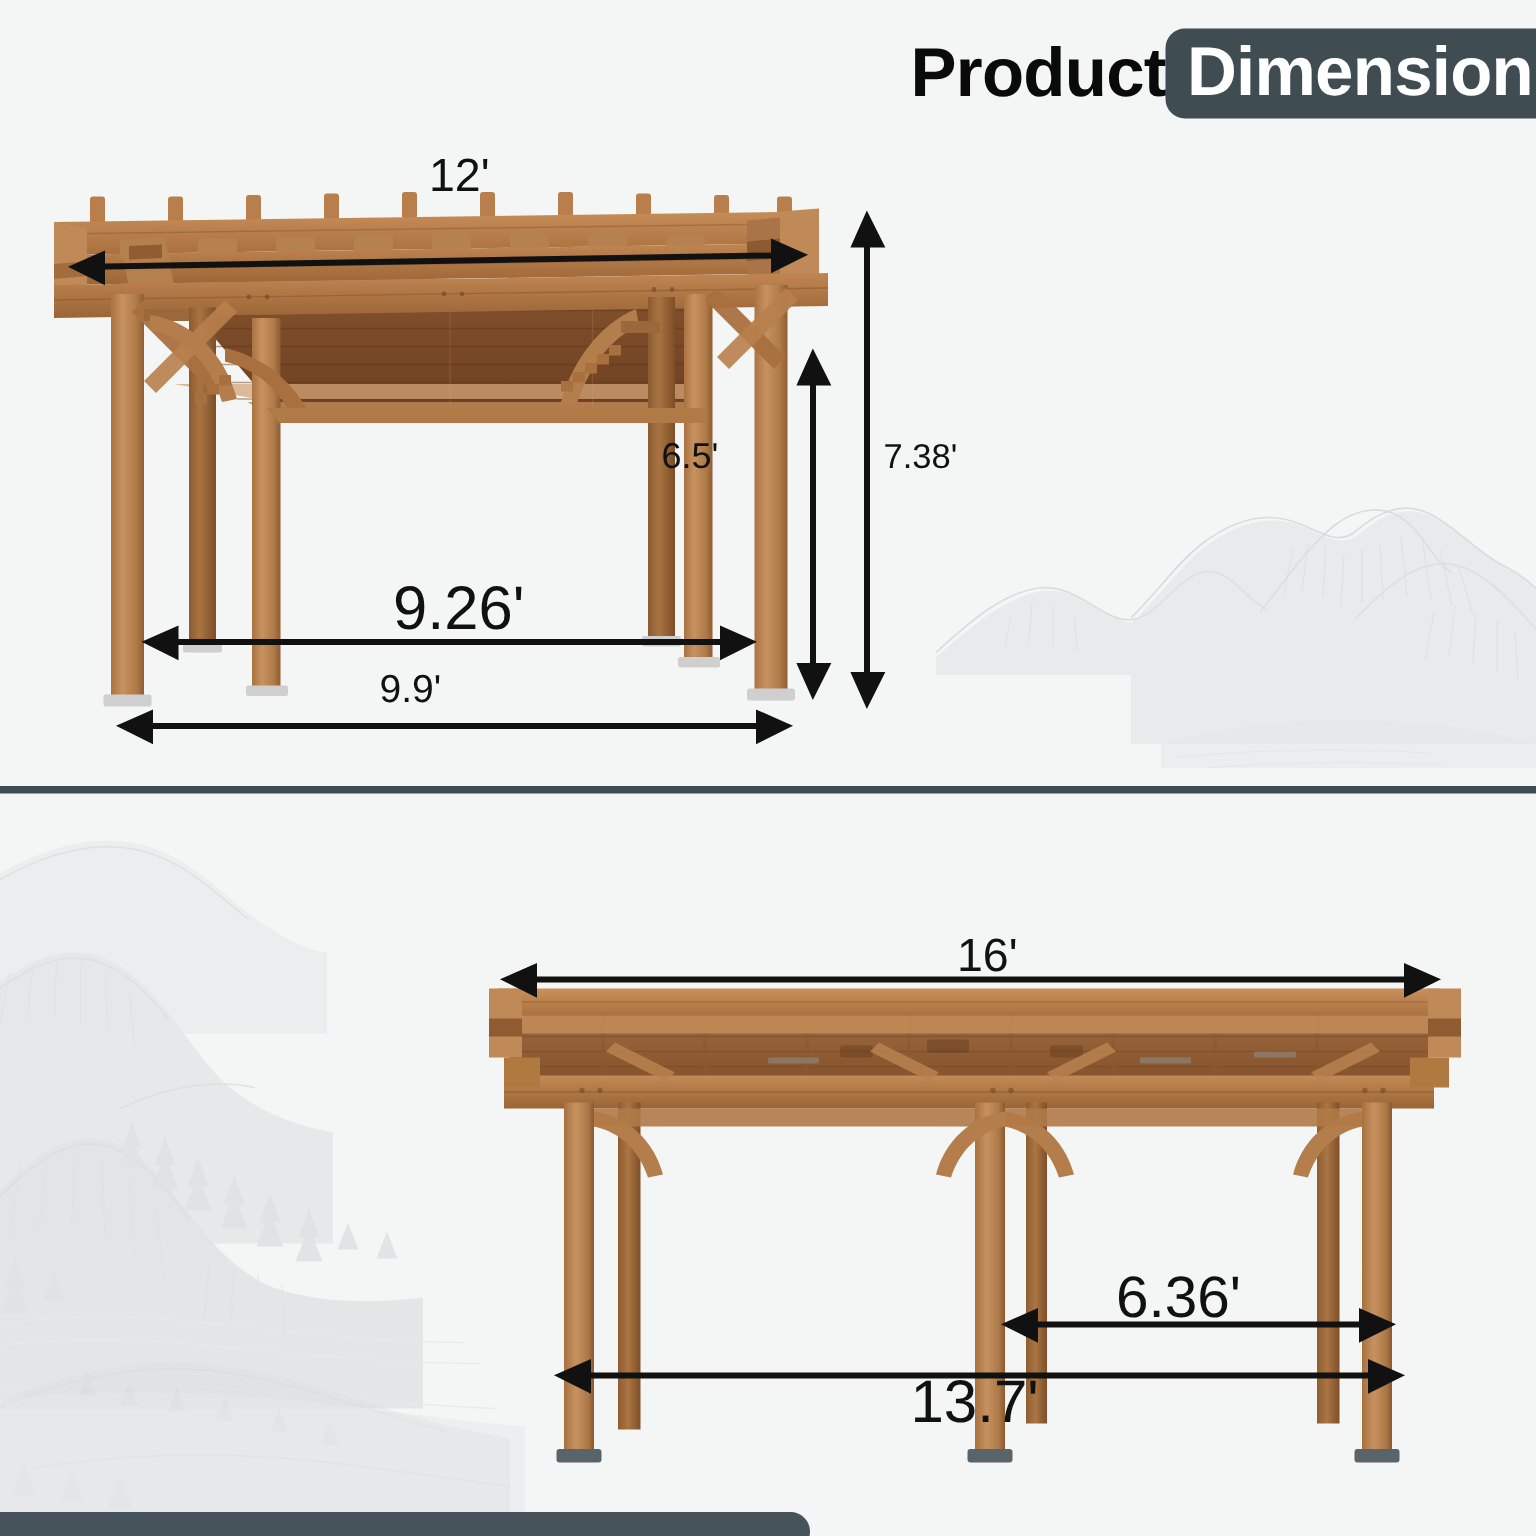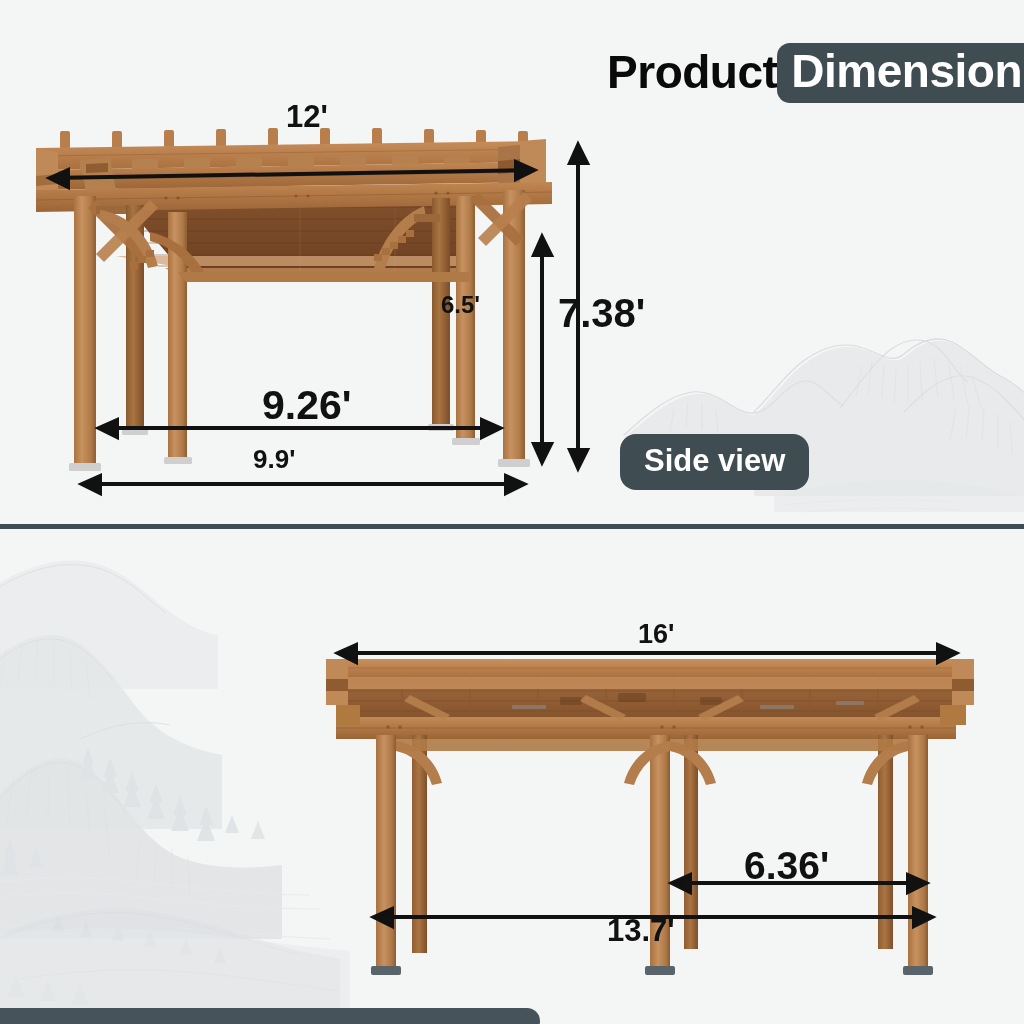--- a/index.html
+++ b/index.html
@@ -10,21 +10,20 @@
     font-family:"Liberation Sans", sans-serif;
     overflow:hidden;position:relative;
   }
   #stage{position:absolute;inset:0;width:1024px;height:1024px;}
 
   
   .title-row{
     position:absolute;left:0;top:18px;width:1024px;height:62px;
     display:flex;justify-content:flex-end;align-items:center;
     pointer-events:none;
-    margin-top:24px;
   }
   .title-plain{
     font-size:46px;font-weight:bold;color:#0a0a0a;
     letter-spacing:-0.5px;line-height:1;
     padding-bottom:3px;
   }
   .title-badge{
     font-size:46px;font-weight:bold;color:#ffffff;
     background:#3f4c52;border-radius:13px;
     padding:5px 16px 9px 14px;line-height:1;
@@ -56,31 +55,31 @@
   .view-badge{
     position:absolute;background:#3f4c52;color:#fff;
     font-size:31px;font-weight:bold;border-radius:16px;
     padding:11px 24px 14px 24px;line-height:1;
     white-space:nowrap;
   }
   #badge-side{left:620px;top:434px;}
 
   
   .dim{
-    position:absolute;color:#111;font-weight:bold;
+    position:absolute;color:#111;font-weight:normal;
     white-space:nowrap;line-height:1;
   }
   #dim-12   {left:286px;top:101px;font-size:31px;}
   #dim-65   {left:441px;top:293px;font-size:24px;}
-  #dim-738  {left:558px;top:293px;font-size:40px;}
+  #dim-738  {left:589px;top:293px;font-size:23px;}
   #dim-926  {left:262px;top:385px;font-size:41px;}
   #dim-99   {left:253px;top:446px;font-size:26px;}
-  #dim-16   {left:638px;top:621px;font-size:27px;}
+  #dim-16   {left:638px;top:621px;font-size:31px;}
   #dim-636  {left:744px;top:846px;font-size:39px;}
-  #dim-137  {left:607px;top:915px;font-size:31px;text-align:right;}
+  #dim-137  {left:607px;top:915px;font-size:40px;text-align:right;}
 
   svg{display:block;}
   .svgfull{position:absolute;left:0;top:0;}
 </style>
 </head>
 <body>
 
 <div id="stage">
 
   <div class="panel" id="panel-top">
@@ -288,21 +287,20 @@
         <polygon points="524,484 506,476 506,493"></polygon>
       </g>
     </svg>
 
     <div class="dim" id="dim-12">12'</div>
     <div class="dim" id="dim-65">6.5'</div>
     <div class="dim" id="dim-738">7.38'</div>
     <div class="dim" id="dim-926">9.26'</div>
     <div class="dim" id="dim-99">9.9'</div>
 
-    <div class="view-badge" id="badge-side">Side view</div>
   </div>
 
   <div class="panel" id="panel-bottom">
 
     <svg class="wm" id="wm-bot" viewBox="0 0 430 470">
       <g fill="#dfe3e5" opacity="0.85">
         <path d="M-10 70 C30 40 70 18 112 22 C150 26 172 52 196 70 C216 85 232 94 248 96
                  L248 150 L-10 150 Z"></path>
       </g>
       <g fill="#d6dadd" opacity="0.9">

